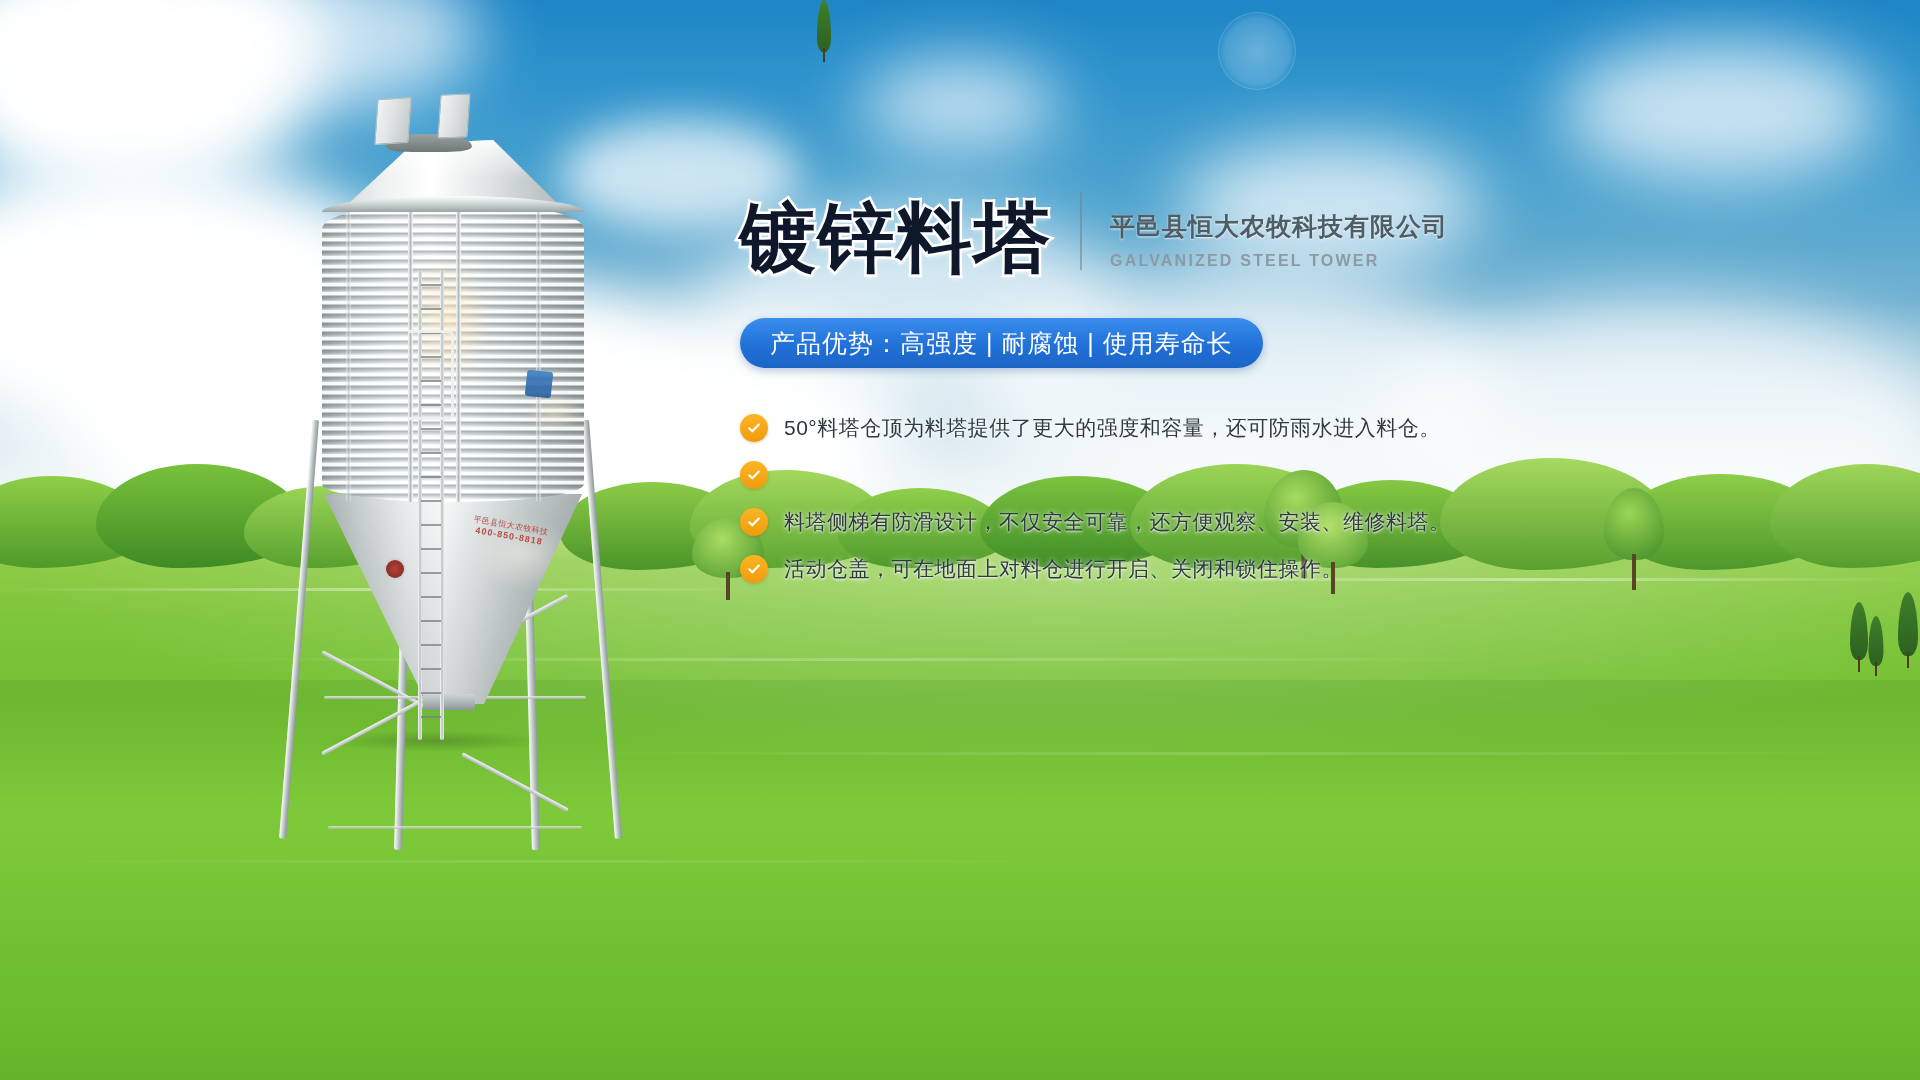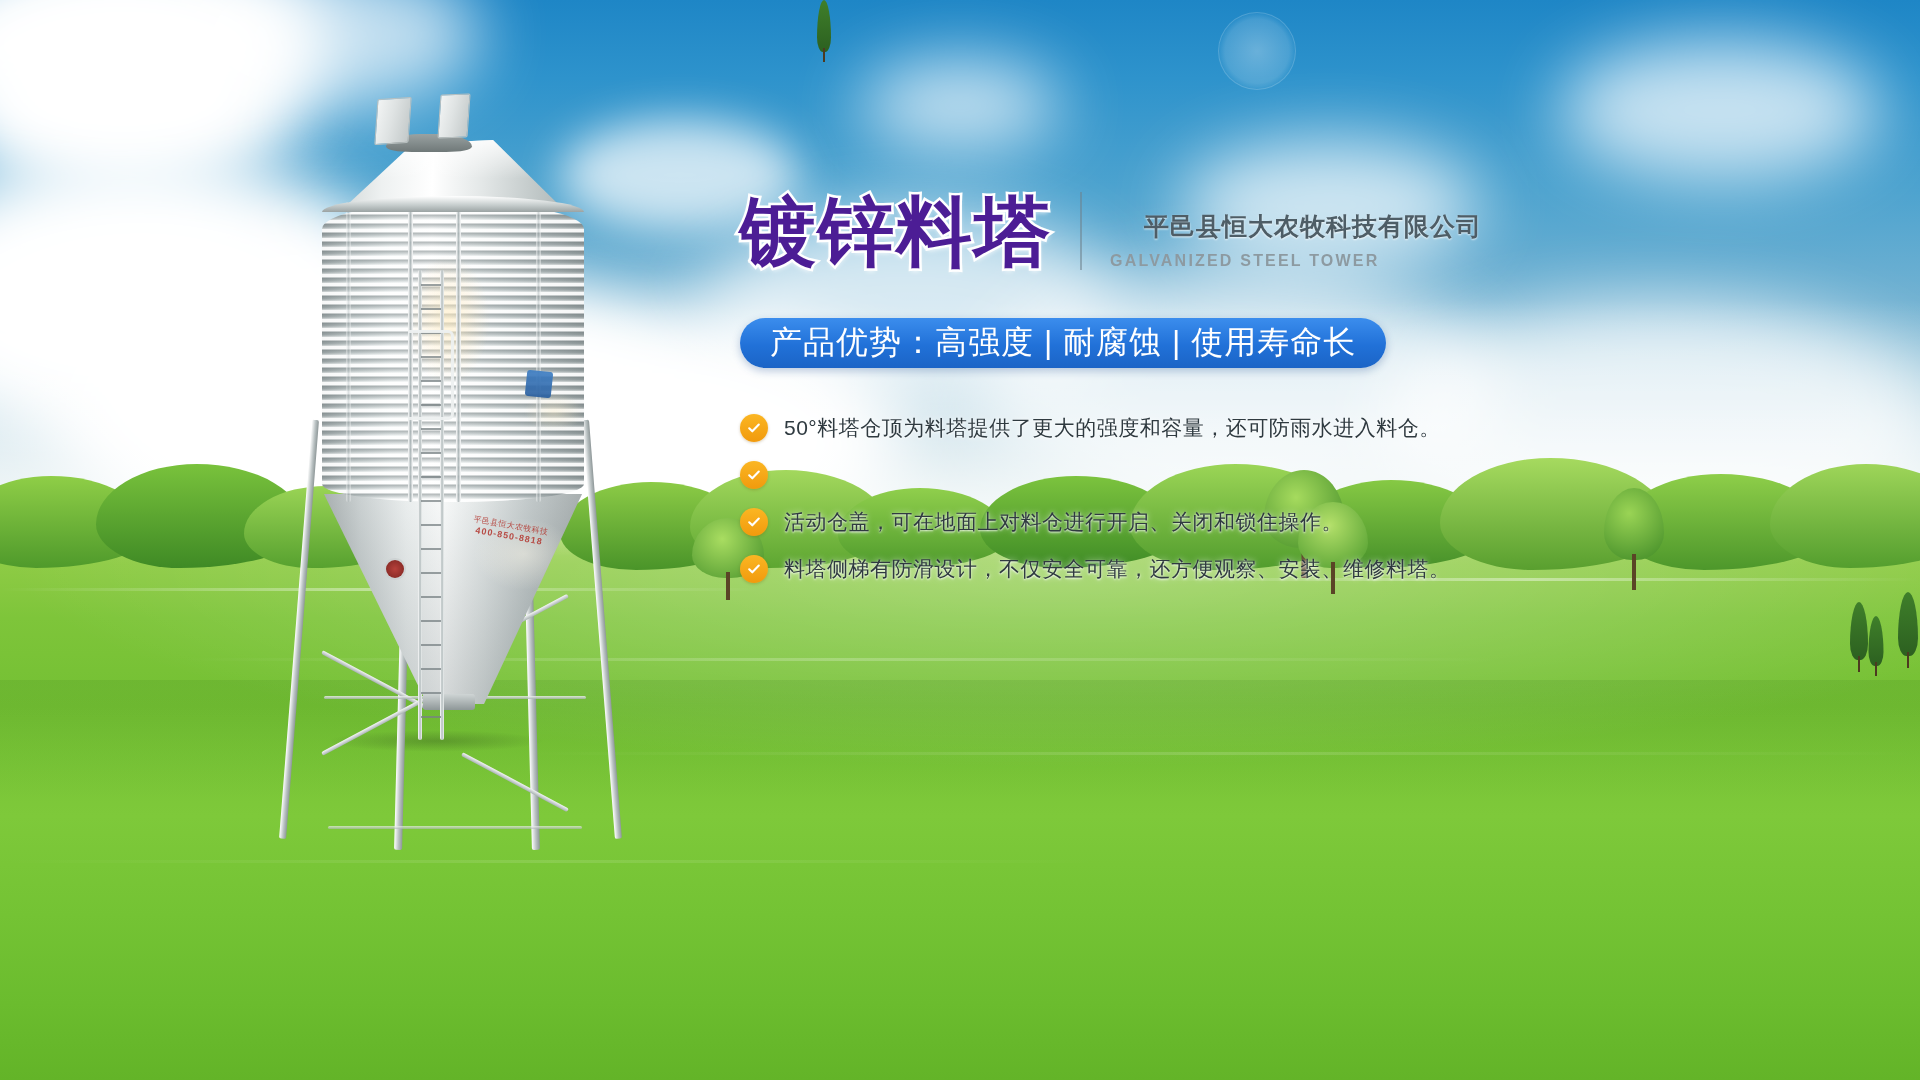--- a/index.html
+++ b/index.html
@@ -238,50 +238,50 @@
   .shadow-ground{
     position:absolute; left:286px; top:726px; width:300px; height:30px;
     background:radial-gradient(ellipse 150px 15px at 50% 50%, rgba(40,70,25,.30), rgba(40,70,25,0) 72%);
   }
 
   
   .panel{ position:absolute; left:740px; top:192px; width:1120px; }
 
   .headrow{ display:flex; align-items:flex-end; gap:24px; }
   .bigtitle{
-    font-family:Liberation Mono, monospace;
+    font-family:Liberation Serif, serif;
     font-size:76px; font-weight:bold; line-height:1.0;
-    color:#4c1d95; letter-spacing:2px;
+    color:#0f172a; letter-spacing:2px;
     -webkit-text-stroke:5px #ffffff;
     paint-order:stroke fill;
     text-shadow:0 3px 5px rgba(255,255,255,.85);
     white-space:nowrap;
   }
   .divider{
     width:2px; height:78px; background:rgba(110,130,140,.55);
     margin:0 4px 6px 4px;
   }
   .co-wrap{ padding-bottom:6px; }
   .coname{
     font-size:25px; font-weight:bold; color:#4e5d66; letter-spacing:1px;
-    white-space:nowrap; text-shadow:0 1px 2px rgba(255,255,255,.8);margin-left:34px;
+    white-space:nowrap; text-shadow:0 1px 2px rgba(255,255,255,.8);
   }
   .costyle-en{
     margin-top:9px;
     font-size:16px; font-weight:bold; color:#8d9aa1; letter-spacing:2.2px;
     white-space:nowrap;
   }
 
   .badge{
     margin-top:42px;
     display:inline-flex; align-items:center; justify-content:center;
     height:50px; padding:0 30px;
     border-radius:26px;
     background:linear-gradient(180deg,#3b8ded 0%,#2171d8 55%,#1b64c6 100%);
-    color:#ffffff; font-size:32px; letter-spacing:1px; white-space:nowrap;
+    color:#ffffff; font-size:25px; letter-spacing:1px; white-space:nowrap;
     box-shadow:0 3px 8px rgba(20,70,140,.28);
   }
 
   .features{ margin-top:46px; }
   .feat{
     display:flex; align-items:center; gap:16px;
     margin-bottom:19px;
   }
   .chk{
     flex:0 0 auto; width:28px; height:28px; border-radius:50%;
@@ -475,28 +475,28 @@
             </svg>
         </span>
       </div>
 
       <div class="feat">
         <span class="chk">
           <svg width="16" height="16" viewBox="0 0 16 16">
               <path d="M3.2 8.3 L6.3 11.3 L12.8 4.6" fill="none" stroke="#ffffff" stroke-width="2.1" stroke-linecap="round" stroke-linejoin="round"></path>
             </svg>
         </span>
-        <span class="feat-txt">活动仓盖，可在地面上对料仓进行开启、关闭和锁住操作。</span>
+        <span class="feat-txt">料塔侧梯有防滑设计，不仅安全可靠，还方便观察、安装、维修料塔。</span>
       </div>
 
       <div class="feat">
         <span class="chk">
           <svg width="16" height="16" viewBox="0 0 16 16">
               <path d="M3.2 8.3 L6.3 11.3 L12.8 4.6" fill="none" stroke="#ffffff" stroke-width="2.1" stroke-linecap="round" stroke-linejoin="round"></path>
             </svg>
         </span>
-        <span class="feat-txt">料塔侧梯有防滑设计，不仅安全可靠，还方便观察、安装、维修料塔。</span>
+        <span class="feat-txt">活动仓盖，可在地面上对料仓进行开启、关闭和锁住操作。</span>
       </div>
 
     </div>
   </div>
 
 </div>
 
 </body></html>

